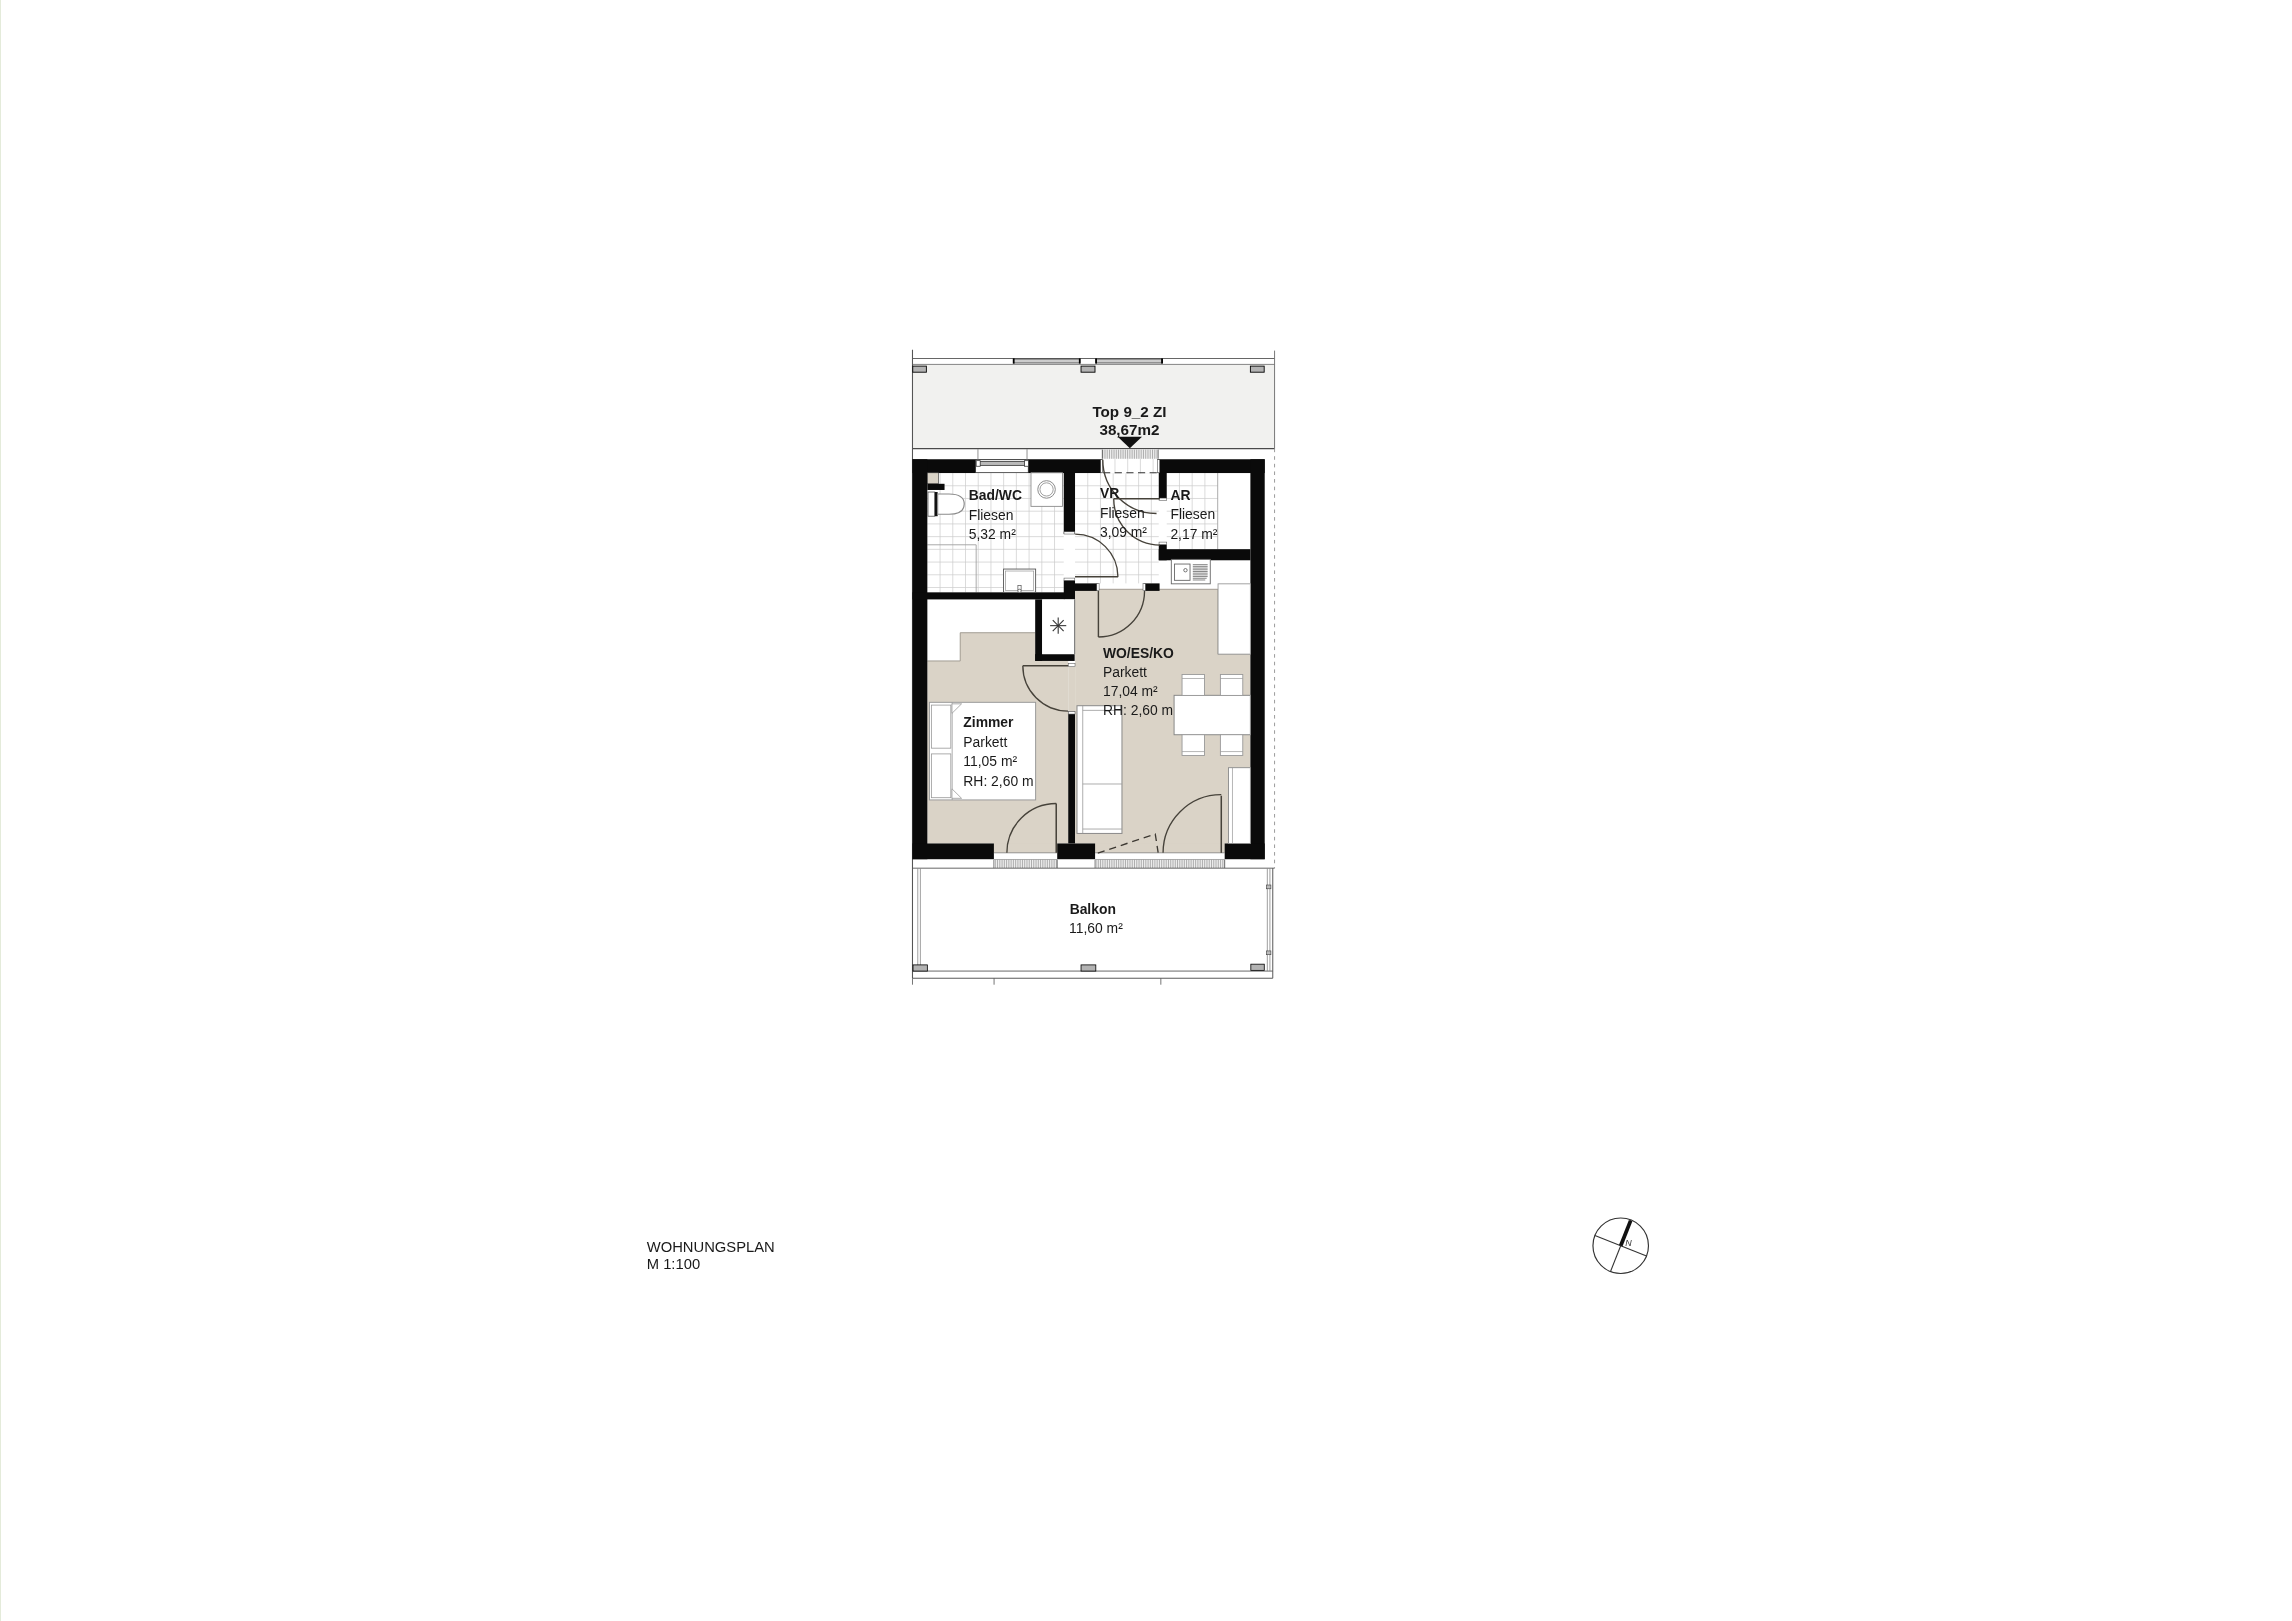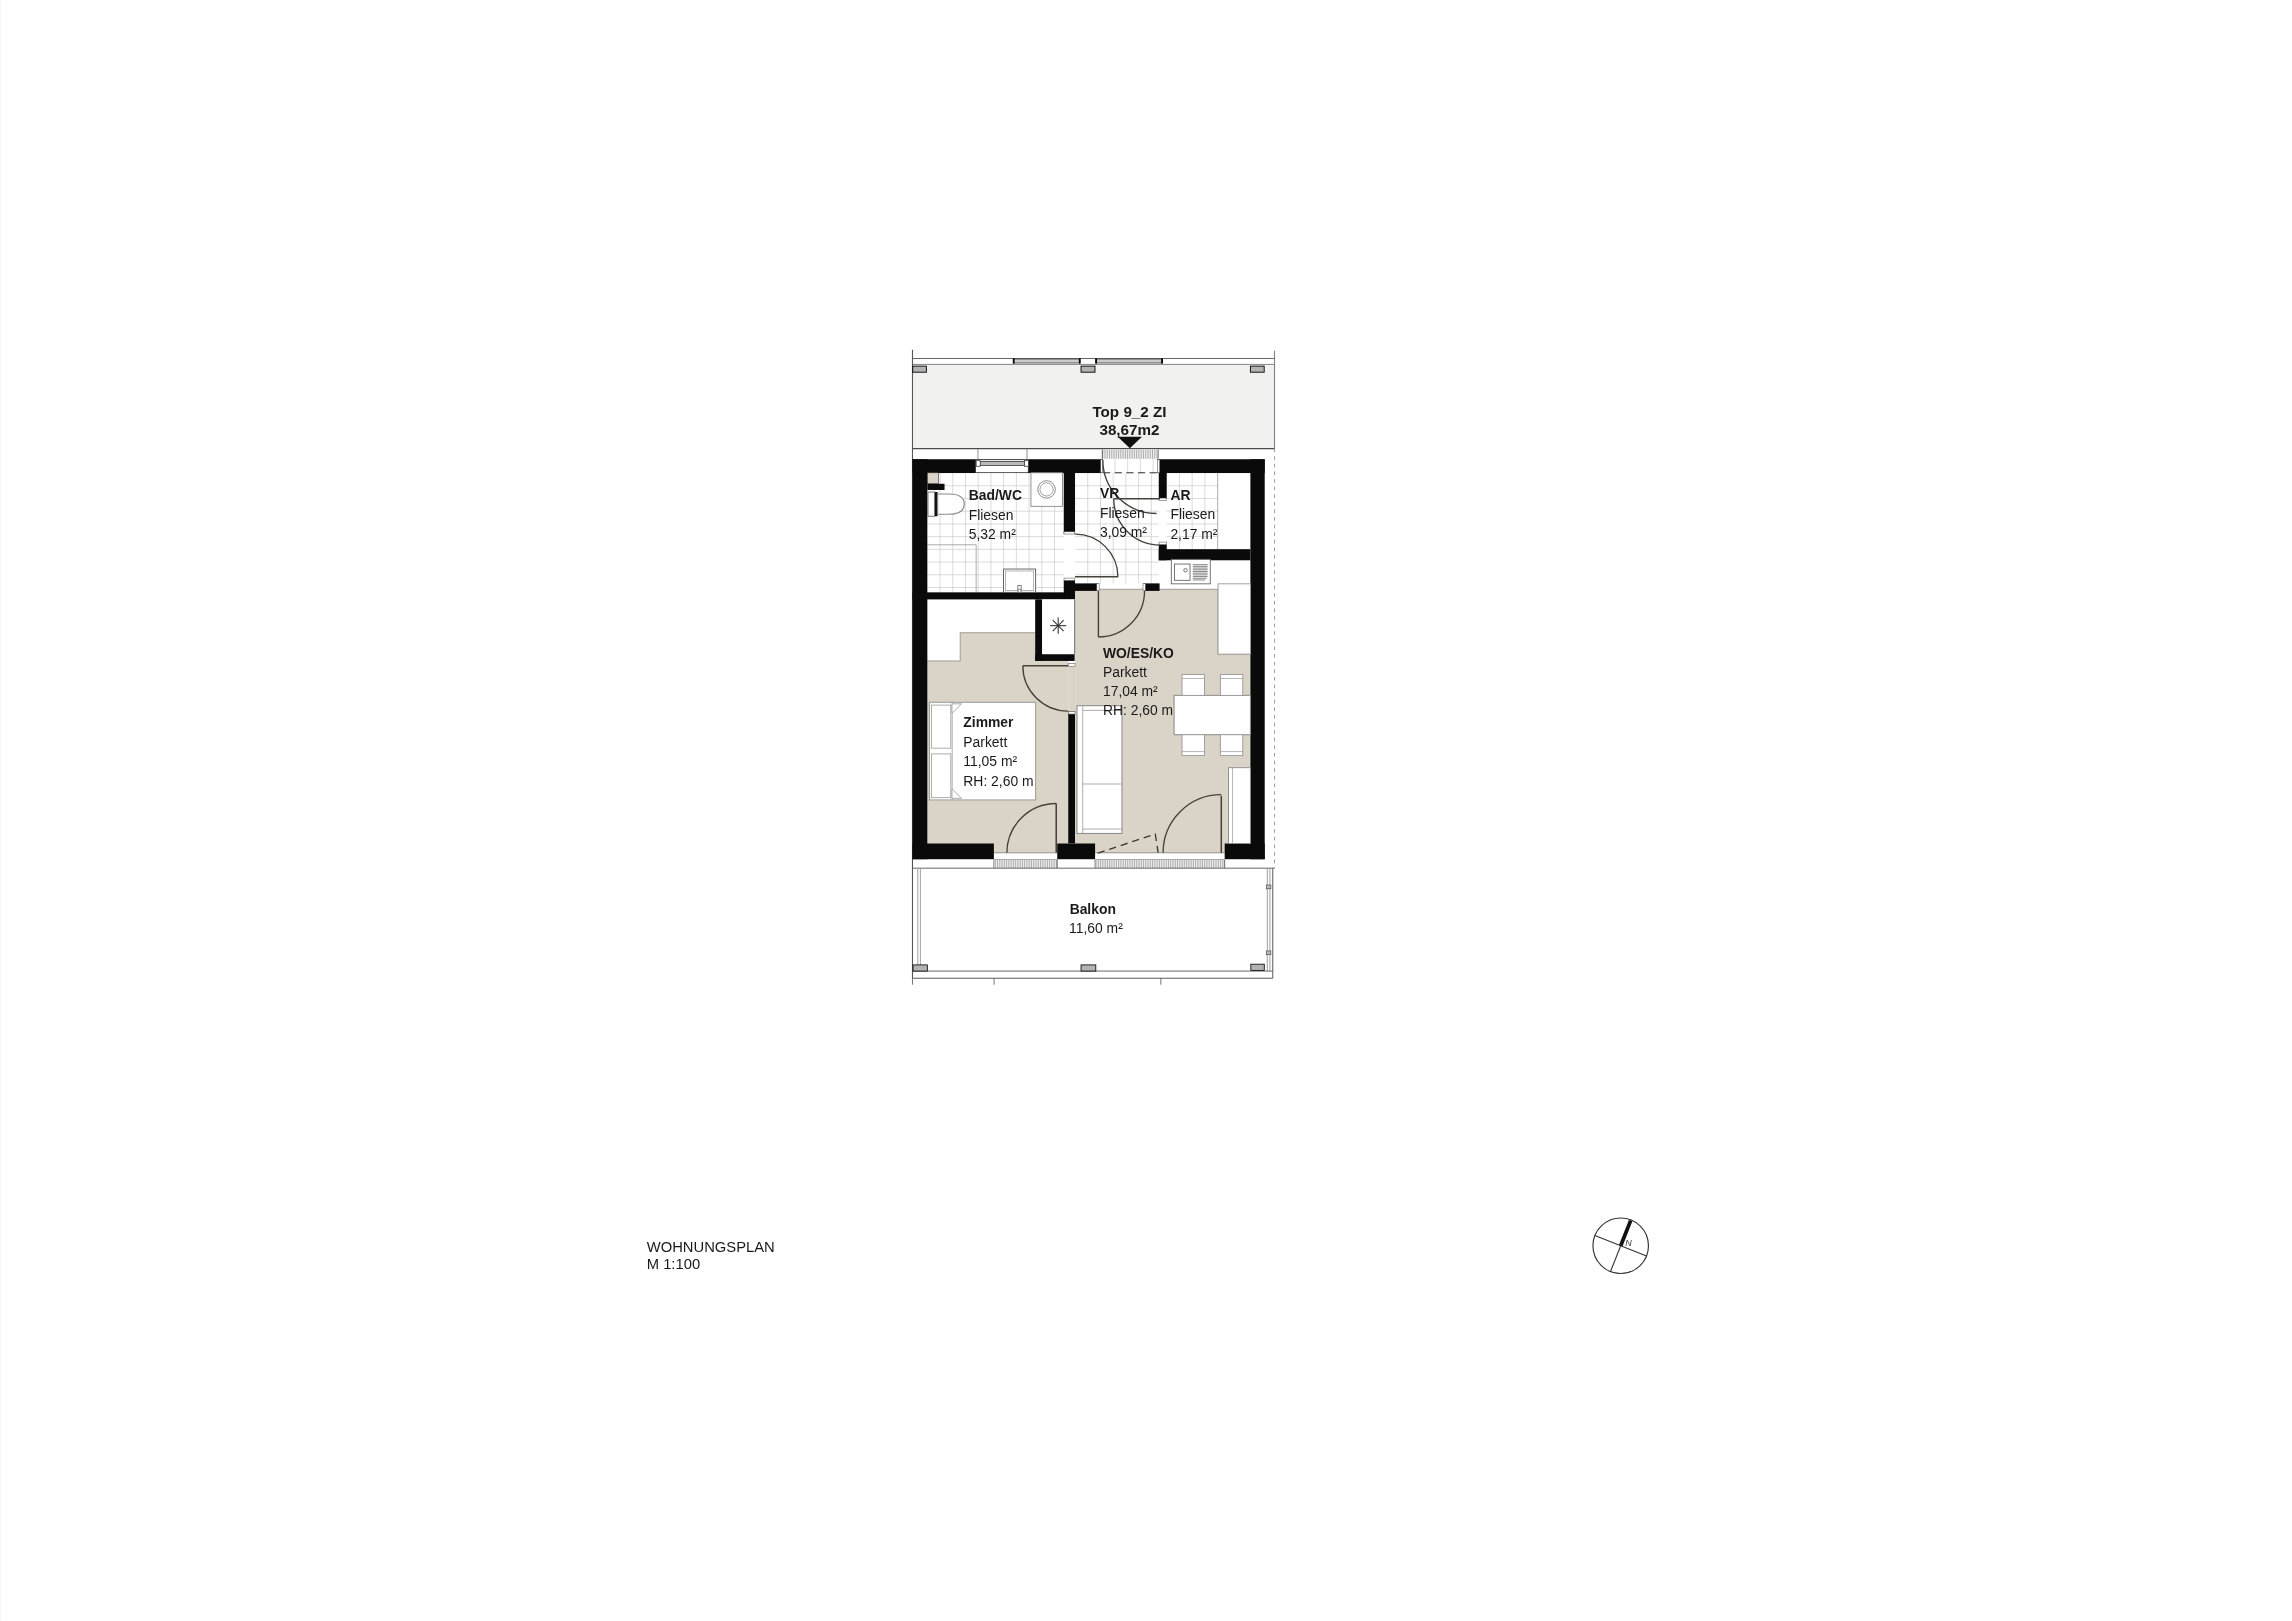--- a/index.html
+++ b/index.html
@@ -1,16 +1,16 @@
 <!DOCTYPE html>
 <html style="font-size:14.3px"><head>
 <meta charset="utf-8">
 <style>
   html,body{margin:0;padding:0;background:#ffffff;}
-  .page{position:relative;width:2293px;height:1621px;background:#fdba74;overflow:hidden;}
+  .page{position:relative;width:2293px;height:1621px;background:#4d7c0f;overflow:hidden;}
   text{font-family:"Liberation Sans",sans-serif;fill:#1a1a1a;}
   .rm{font-size:15.5px;}
   .rmb{font-size:15.5px;font-weight:bold;}
 </style>
 </head>
 <body>
 <div class="page">
 <svg width="2293" height="1621" viewBox="0 0 2560 1810" xmlns="http://www.w3.org/2000/svg">
 
 <rect x="0" y="0" width="2560" height="1810" fill="#ffffff"></rect>

